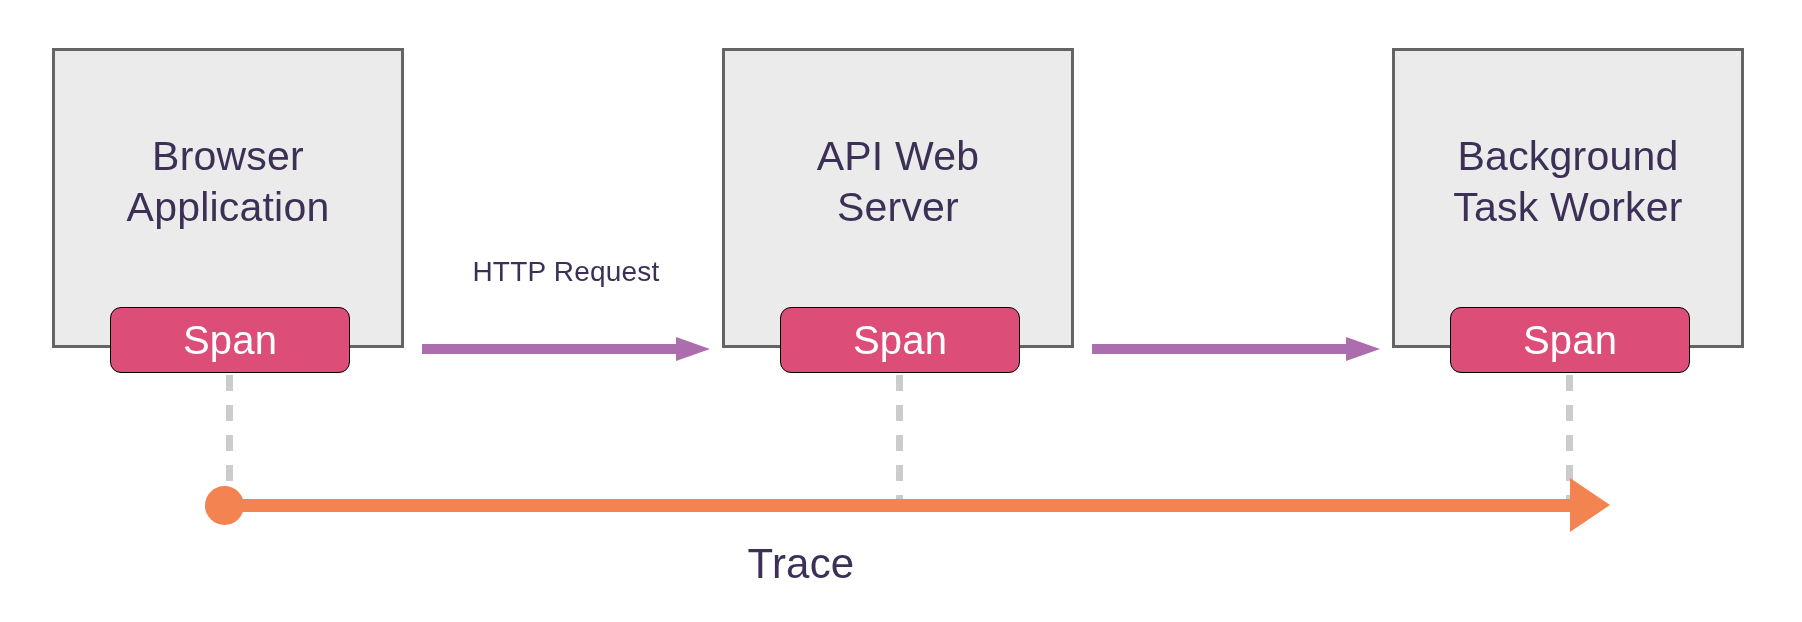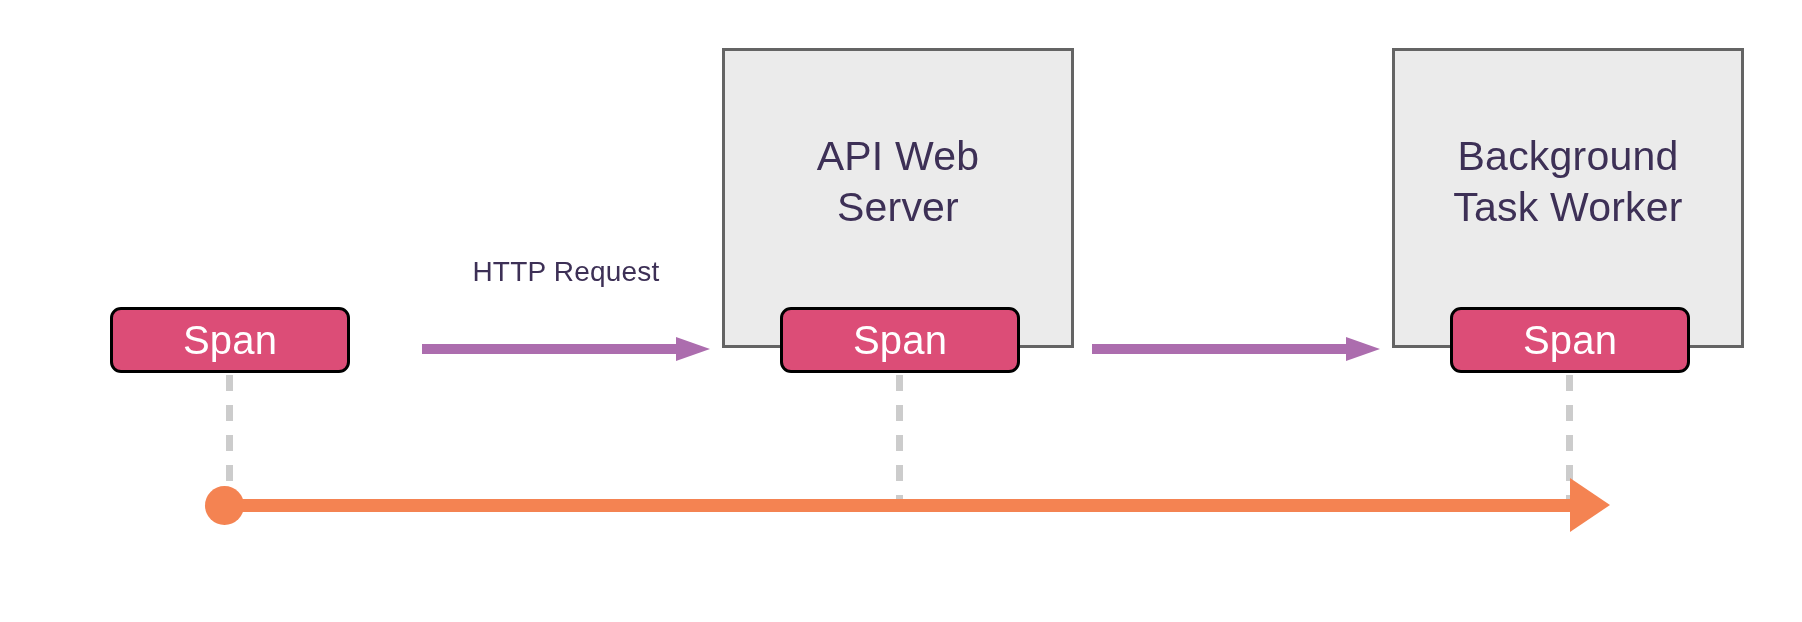--- a/index.html
+++ b/index.html
@@ -47,21 +47,21 @@
   #box-worker       { left: 1392px; }
 
   
   .span-badge {
     position: absolute;
     box-sizing: border-box;
     width: 240px;
     height: 66px;
     top: 307px;
     background: #dc4d77;
-    border: 3px solid #000000;
+    border: 1px solid #000000;
     border-radius: 11px;
     display: flex;
     align-items: center;
     justify-content: center;
     z-index: 5;
   }
   .span-badge .span-label {
     font-size: 40px;
     color: #ffffff;
     letter-spacing: 0.2px;
@@ -174,20 +174,24 @@
     color: #3d3056;
     letter-spacing: 0.2px;
     line-height: 1;
   }
 </style>
 </head>
 <body>
 
 <div id="canvas">
 
+  <div class="service-box" id="box-browser">
+    <div class="box-label">Browser
+Application</div>
+  </div>
 
   <div class="service-box" id="box-worker">
     <div class="box-label">Background
 Task Worker</div>
   </div>
 
   <div class="service-box" id="box-api">
     <div class="box-label">API Web
 Server</div>
   </div>
@@ -218,14 +222,15 @@
   </div>
 
   <div class="span-badge" id="span-worker">
     <div class="span-label">Span</div>
   </div>
 
   <div id="trace-dot"></div>
   <div id="trace-line"></div>
   <div id="trace-head"></div>
 
+  <div id="trace-label">Trace</div>
 
 </div>
 
 </body></html>

